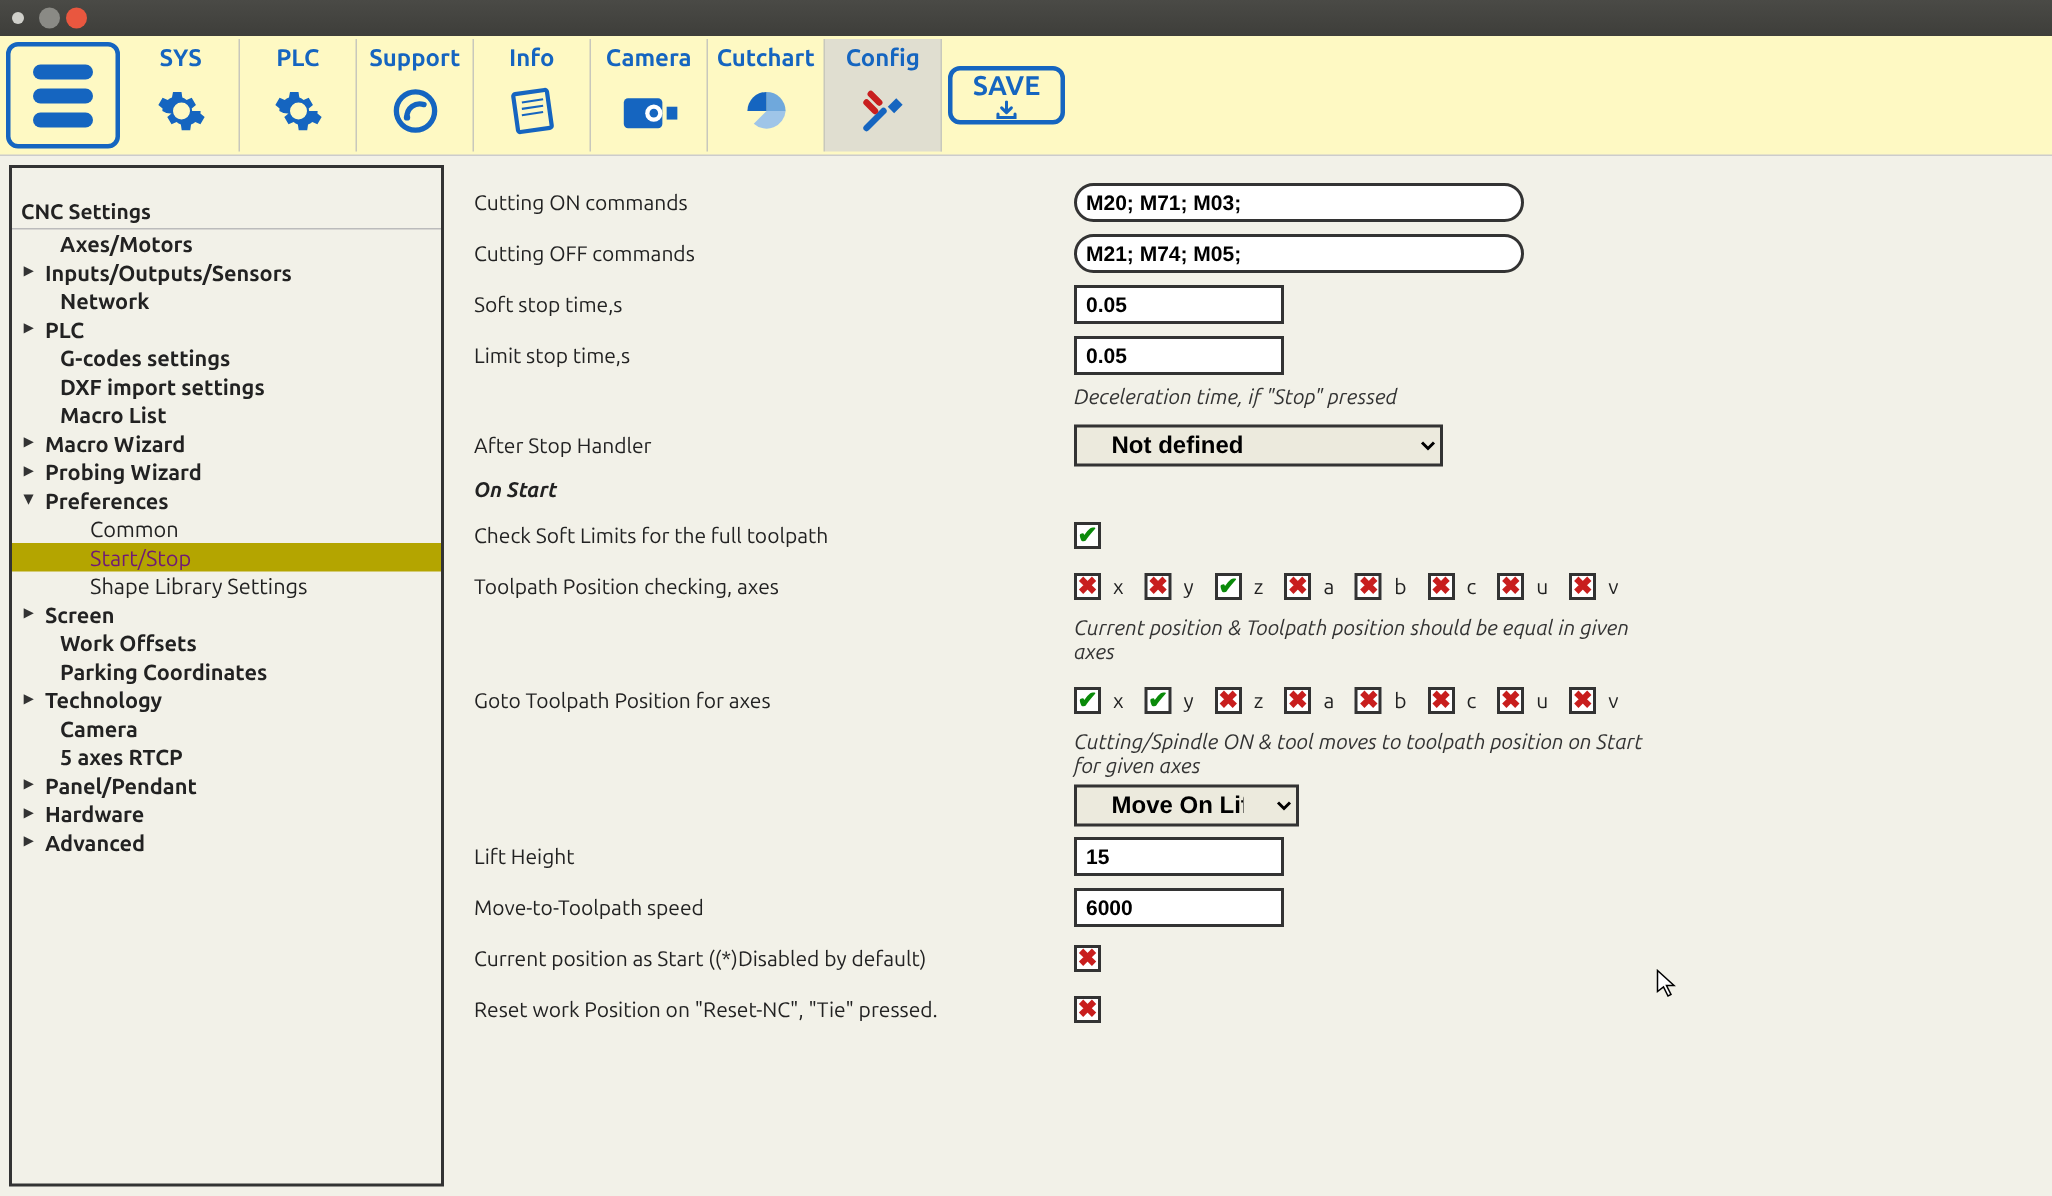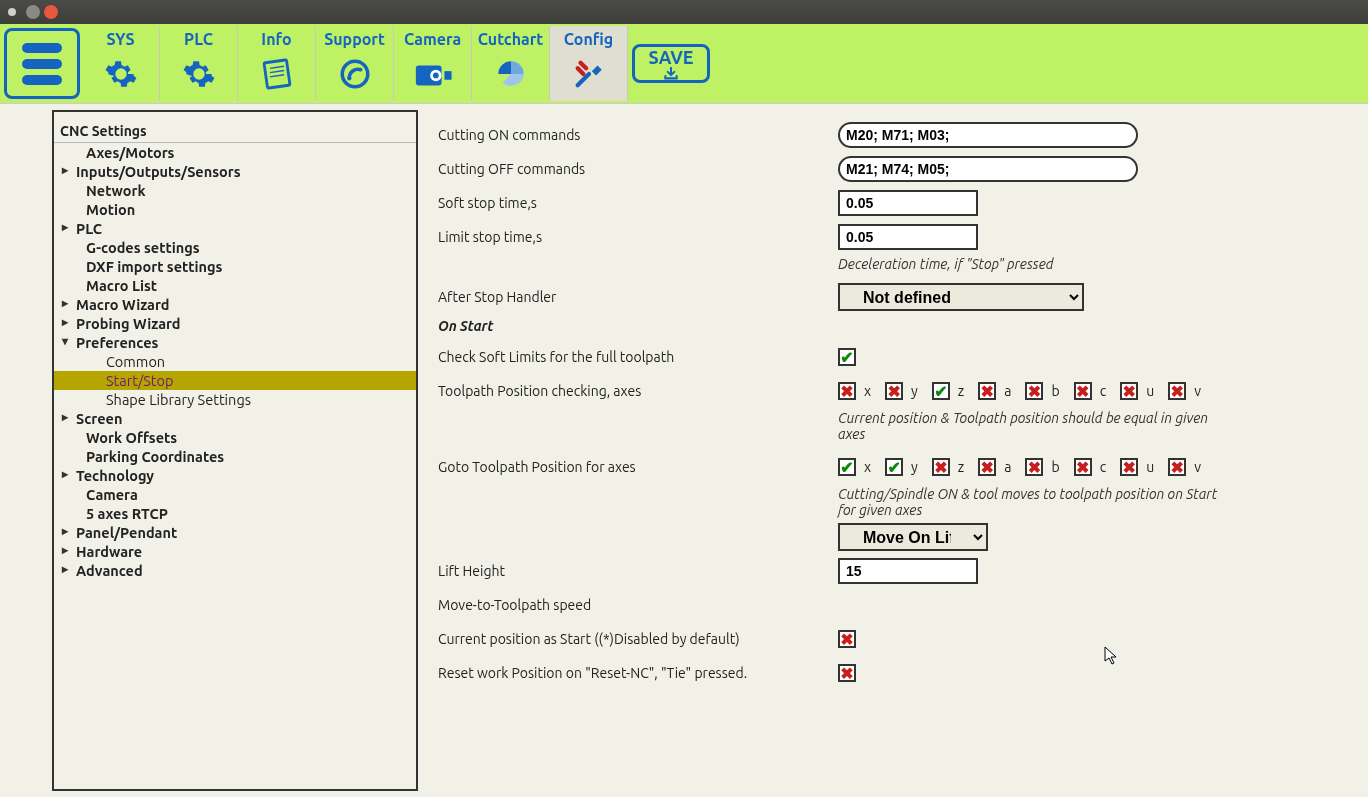--- a/index.html
+++ b/index.html
@@ -29,21 +29,21 @@
   .titlebar .title-text { flex: 1; }
   .win-btns { display: flex; gap: 4px; }
   .win-btn {
     width: 14px; height: 14px; border-radius: 50%;
   }
   .win-min { background: #8a8a85; }
   .win-close { background: #e9573f; }
   
   .toolbar {
     height: 80px;
-    background: #bef264;
+    background: #fef9c3;
     border-bottom: 1px solid #ccc;
     display: flex;
     align-items: stretch;
     padding: 2px;
   }
   .menu-btn {
     width: 76px;
     border: 3px solid #1565c0;
     border-radius: 8px;
     margin: 2px;
@@ -81,26 +81,25 @@
     margin: 18px 4px;
     display: flex; flex-direction: column;
     align-items: center; justify-content: center;
     color: #1565c0; font-weight: bold;
     cursor:pointer;
   }
   .save-btn .label { font-size: 18px; }
   
   .main { display: flex; height: calc(797px - 24px - 80px); padding: 6px 6px 6px 6px; gap: 6px; }
   .tree {
-    width: 366px;
+    width: 290px;
     border: 2px solid #333;
     background: #f2f1e8;
-    padding: 8px 0;
+    padding: 18px 0;
     overflow: auto;
-    margin-left: 46px;
   }
   .tree-header {
     background: #f2f1e8;
     font-weight: bold;
     padding: 3px 6px;
     border-bottom: 1px solid #bbb;
   }
   .tree ul { list-style: none; }
   .tree li {
     padding: 1px 2px 1px 10px;
@@ -213,37 +212,37 @@
       </div>
       <div class="tool-tab">
         <div>PLC</div>
         <div class="icon-wrap">
           <svg width="34" height="34" viewBox="0 0 24 24">
             <path fill="#1565c0" d="M12 8a4 4 0 100 8 4 4 0 000-8zm9 4a7 7 0 01-.1 1.2l2 1.6-2 3.4-2.4-1a7 7 0 01-2 1.2l-.4 2.6h-4l-.4-2.6a7 7 0 01-2-1.2l-2.4 1-2-3.4 2-1.6A7 7 0 013 12a7 7 0 01.1-1.2l-2-1.6 2-3.4 2.4 1a7 7 0 012-1.2L8 3h4l.4 2.6a7 7 0 012 1.2l2.4-1 2 3.4-2 1.6c.1.4.2.8.2 1.2z"></path>
           </svg>
         </div>
       </div>
       <div class="tool-tab">
+        <div>Support</div>
+        <div class="icon-wrap">
+          <svg width="34" height="34" viewBox="0 0 24 24">
+            <circle cx="12" cy="12" r="9" fill="none" stroke="#1565c0" stroke-width="2.5"></circle>
+            <path d="M8 15a6 6 0 018-6" fill="none" stroke="#1565c0" stroke-width="2.5" stroke-linecap="round"></path>
+            <circle cx="8" cy="15" r="1.5" fill="#1565c0"></circle>
+          </svg>
+        </div>
+      </div>
+      <div class="tool-tab">
         <div>Info</div>
         <div class="icon-wrap">
           <svg width="34" height="34" viewBox="0 0 24 24">
             <rect x="4" y="3" width="16" height="18" rx="1" fill="none" stroke="#1565c0" stroke-width="2" transform="rotate(-8 12 12)"></rect>
             <line x1="7" y1="8" x2="17" y2="6.5" stroke="#1565c0"></line>
             <line x1="7" y1="11" x2="17" y2="9.5" stroke="#1565c0"></line>
             <line x1="7" y1="14" x2="17" y2="12.5" stroke="#1565c0"></line>
-          </svg>
-        </div>
-      </div>
-      <div class="tool-tab">
-        <div>Support</div>
-        <div class="icon-wrap">
-          <svg width="34" height="34" viewBox="0 0 24 24">
-            <circle cx="12" cy="12" r="9" fill="none" stroke="#1565c0" stroke-width="2.5"></circle>
-            <path d="M8 15a6 6 0 018-6" fill="none" stroke="#1565c0" stroke-width="2.5" stroke-linecap="round"></path>
-            <circle cx="8" cy="15" r="1.5" fill="#1565c0"></circle>
           </svg>
         </div>
       </div>
       <div class="tool-tab">
         <div>Camera</div>
         <div class="icon-wrap">
           <svg width="40" height="34" viewBox="0 0 28 20">
             <rect x="2" y="4" width="18" height="14" rx="2" fill="#1565c0"></rect>
             <circle cx="16" cy="11" r="4" fill="#fff"></circle>
             <circle cx="16" cy="11" r="2" fill="#1565c0"></circle>
@@ -282,21 +281,20 @@
 </div>
 
 <div class="main">
 
   <div class="tree">
     <div class="tree-header">CNC Settings</div>
     <ul id="tree-list">
         <li class="leaf">Axes/Motors</li>
         <li class="node">Inputs/Outputs/Sensors</li>
         <li class="leaf">Network</li>
-        <li class="leaf">Motion</li>
         <li class="node">PLC</li>
         <li class="leaf">G-codes settings</li>
         <li class="leaf">DXF import settings</li>
         <li class="leaf">Macro List</li>
         <li class="node">Macro Wizard</li>
         <li class="node">Probing Wizard</li>
         <li class="node open">Preferences</li>
         <li class="child">Common</li>
         <li class="child selected">Start/Stop</li>
         <li class="child">Shape Library Settings</li>
@@ -419,20 +417,23 @@
 
     <div class="row">
       <div class="label">Lift Height</div>
       <div class="controls">
           <input class="txt med" value="15" style="">
         </div>
     </div>
 
     <div class="row">
       <div class="label">Move-to-Toolpath speed</div>
+      <div class="controls">
+          <input class="txt med" value="6000" style="">
+        </div>
     </div>
 
     <div class="row">
       <div class="label">Current position as Start ((*)Disabled by default)</div>
       <div class="controls">
           <span class="chk off">✖</span>
         </div>
     </div>
 
     <div class="row">

